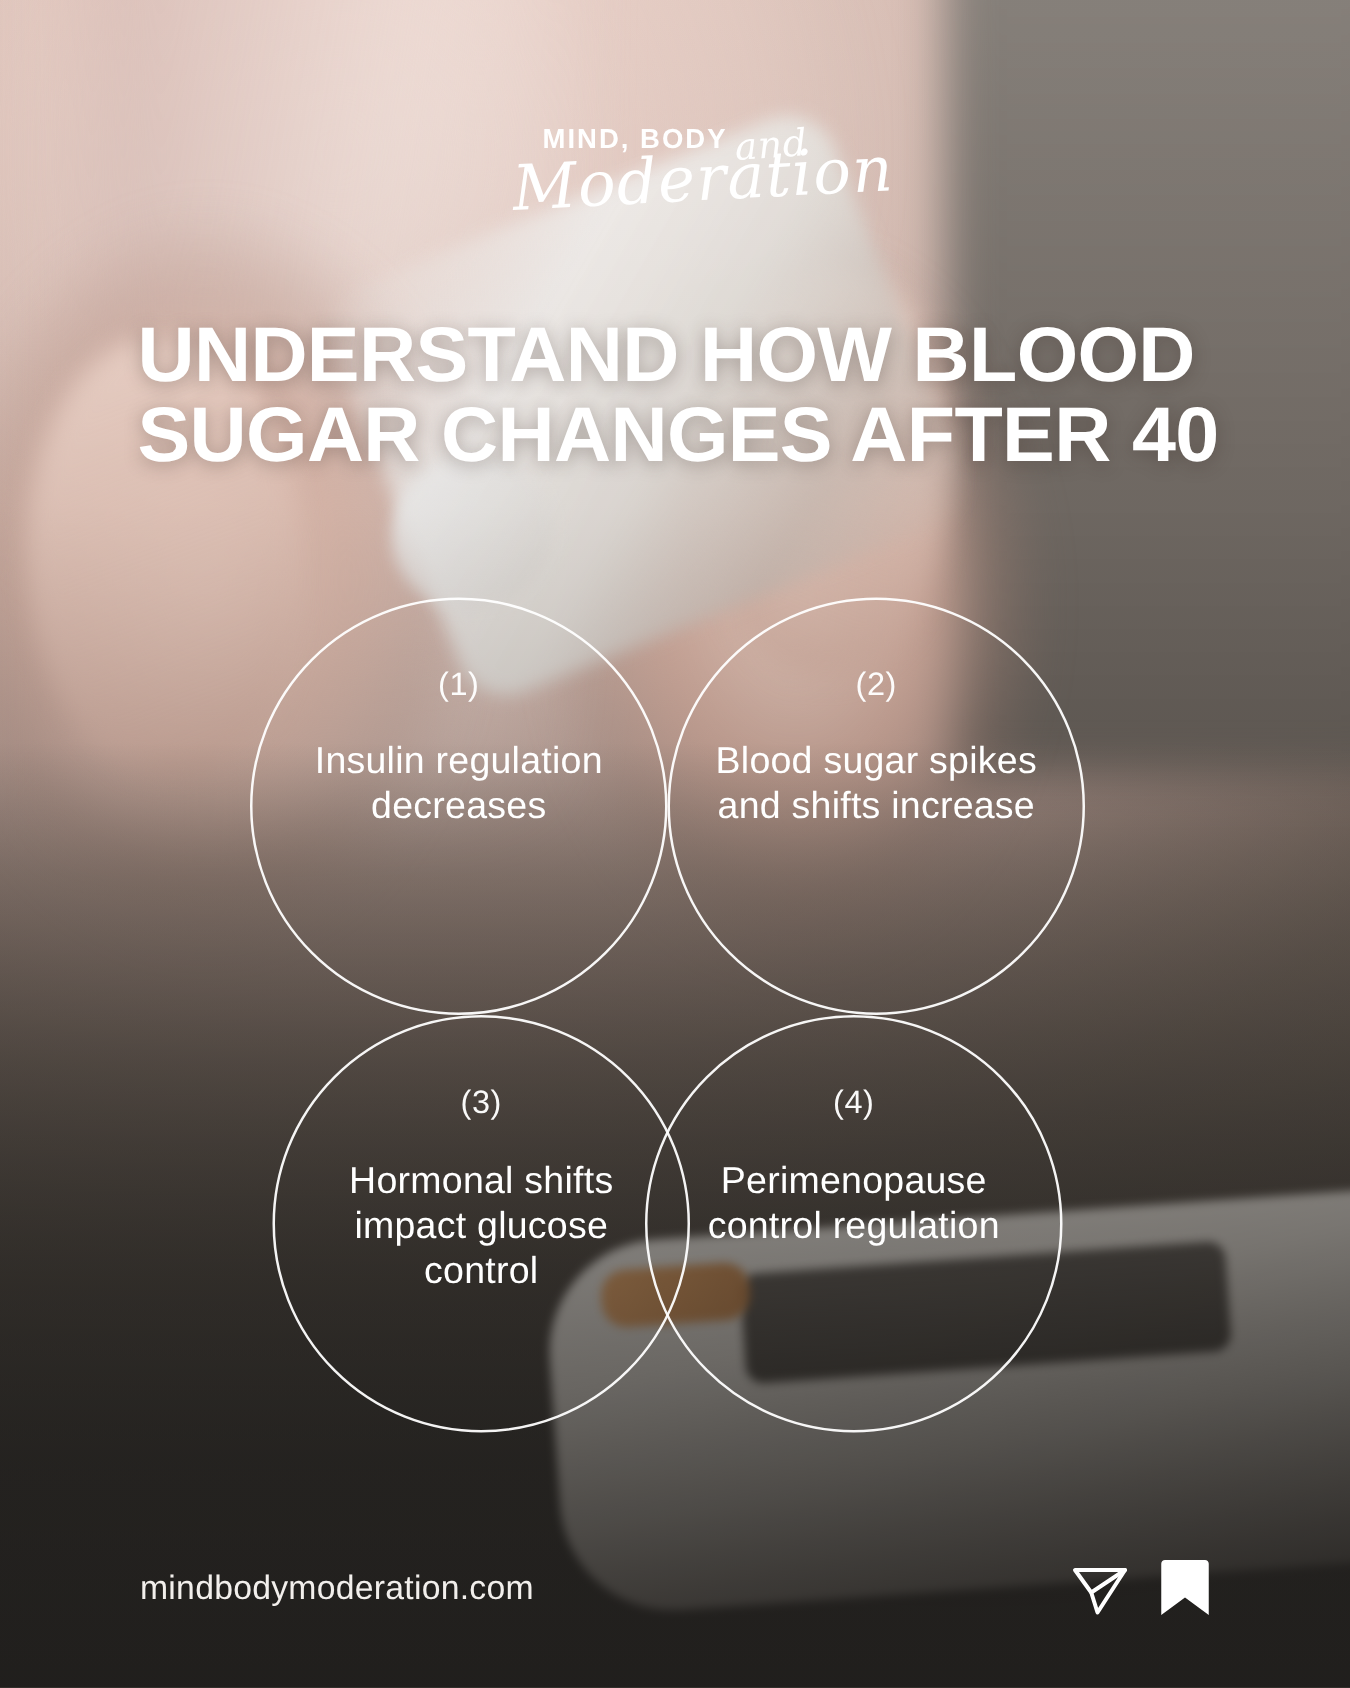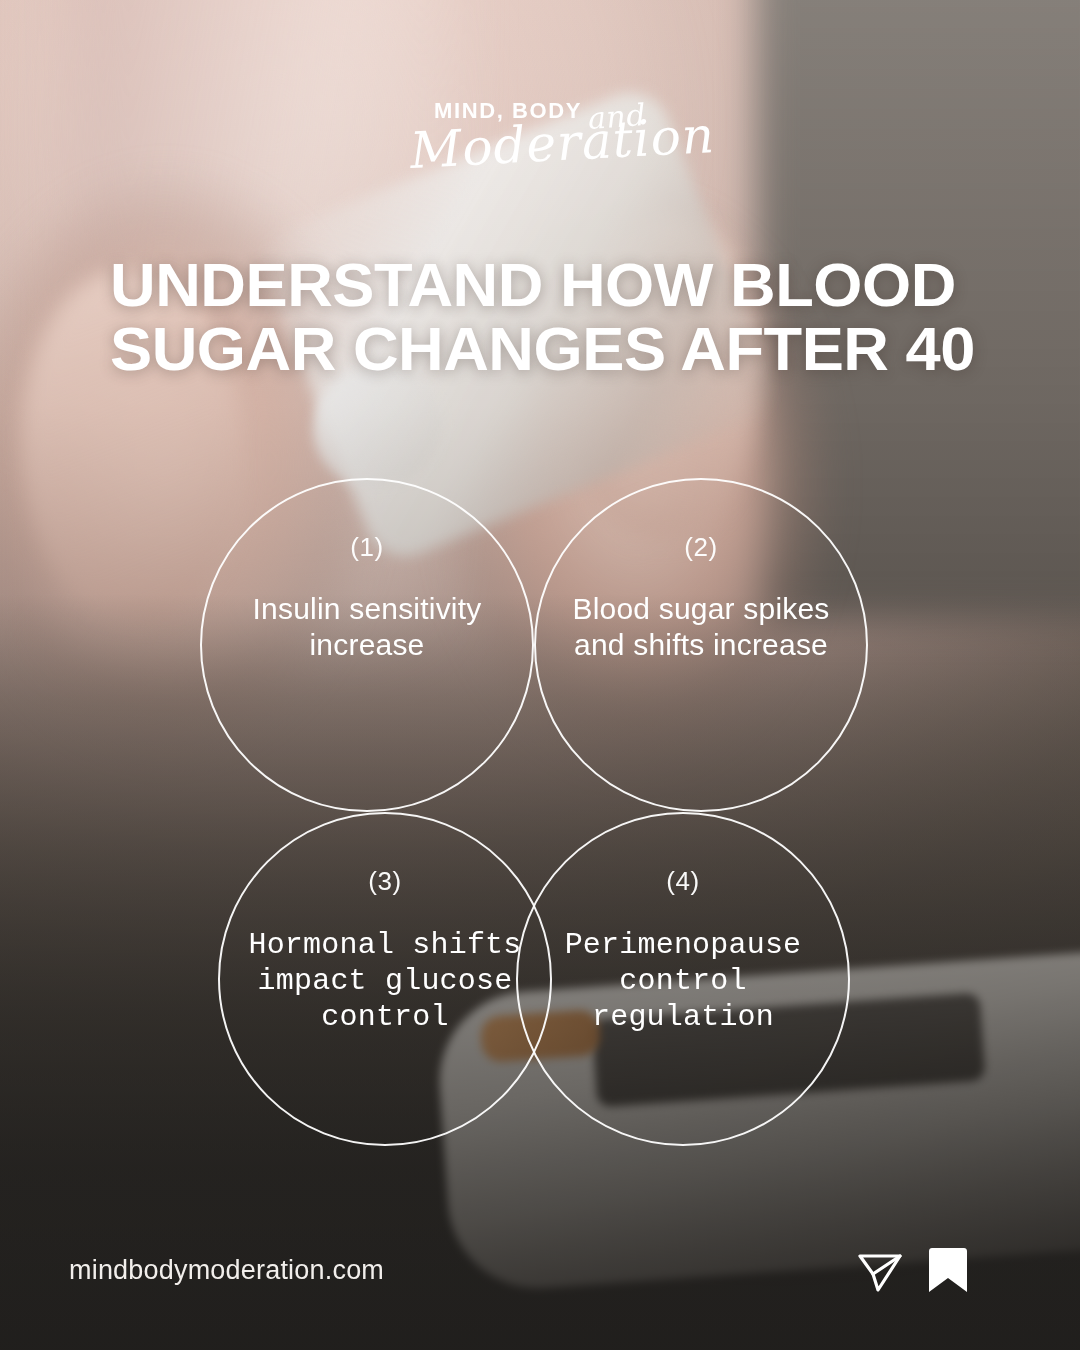--- a/index.html
+++ b/index.html
@@ -193,27 +193,27 @@
     opacity:.97;
   }
   .c-text{
     font-size:30px; font-weight:300;
     line-height:1.2;
     letter-spacing:.2px;
     padding:0 18px;
     margin-top:28px;
     max-width:310px;
   }
-  .c3 .c-text, .c4 .c-text{ margin-top:30px;font-family:Liberation Mono, monospace; }
+  .c3 .c-text, .c4 .c-text{ margin-top:30px; }
 
   
   .footer{
-    position:absolute; left:18px; right:0; bottom:56px;
+    position:absolute; left:0; right:0; bottom:56px;
     display:flex; align-items:center; justify-content:space-between;
-    padding:0 110px 0 51px;
+    padding:0 110px 0 112px;
     text-align:center;
   }
   .site-url{
     color:#f2efec; font-size:27px; font-weight:400; letter-spacing:.2px;
   }
   .footer-icons{ display:flex; align-items:center; gap:22px; }
   .icon-btn{ display:block; line-height:0; }
 
   svg{ display:block; }
 </style>
@@ -253,21 +253,21 @@
 
     <h1 class="headline">
       <span class="headline-line">UNDERSTAND HOW BLOOD</span>
       <span class="headline-line">SUGAR CHANGES AFTER 40</span>
     </h1>
 
     <div class="venn">
 
       <div class="circle c1">
         <span class="c-num">(1)</span>
-        <span class="c-text">Insulin sensitivity increase</span>
+        <span class="c-text">Insulin regulation decreases</span>
       </div>
 
       <div class="circle c2">
         <span class="c-num">(2)</span>
         <span class="c-text">Blood sugar spikes and shifts increase</span>
       </div>
 
       <div class="circle c3">
         <span class="c-num">(3)</span>
         <span class="c-text">Hormonal shifts impact glucose control</span>

